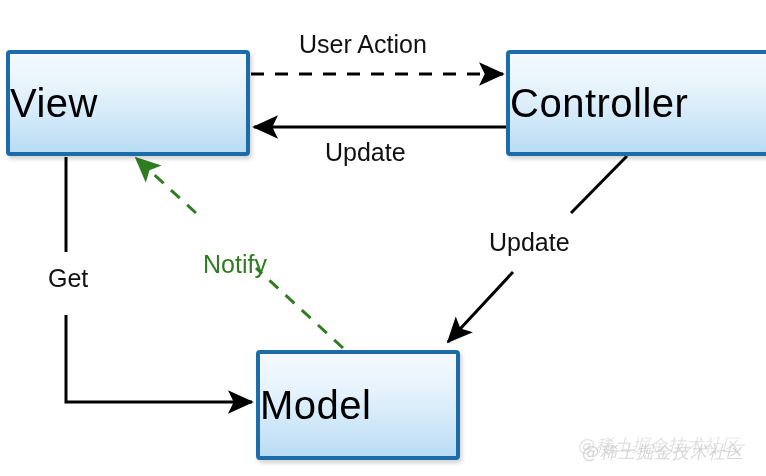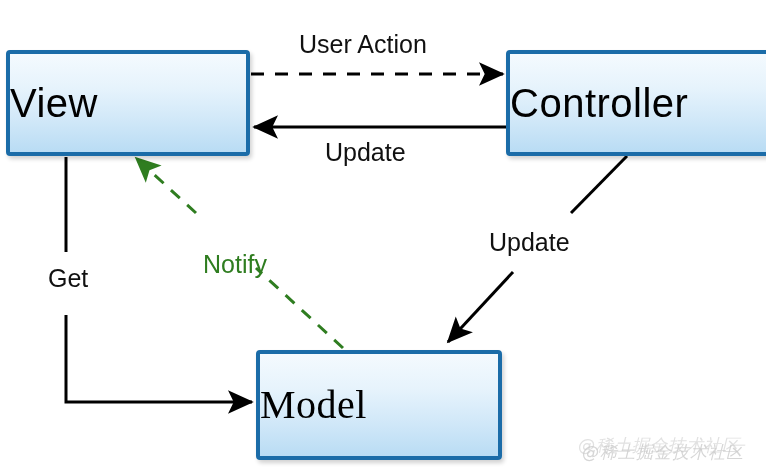--- a/index.html
+++ b/index.html
@@ -28,21 +28,21 @@
   }
   .node-label {
     font-size: 40px;
     color: #000000;
     letter-spacing: 0.5px;
     line-height: 1;
     user-select: none;
   }
   #node-view   { left: 6px;   top: 50px;  width: 244px; height: 106px; }
   #node-ctrl   { left: 506px; top: 50px;  width: 266px; height: 106px; }
-  #node-model  { left: 256px; top: 350px; width: 246px; height: 110px; font-family: Liberation Serif, serif; }
+  #node-model  { left: 256px; top: 350px; width: 204px; height: 110px; }
 
   .edge-label {
     position: absolute;
     font-size: 25px;
     color: #111111;
     white-space: nowrap;
     user-select: none;
   }
   .edge-label.green { color: #2f7d20; }
 

